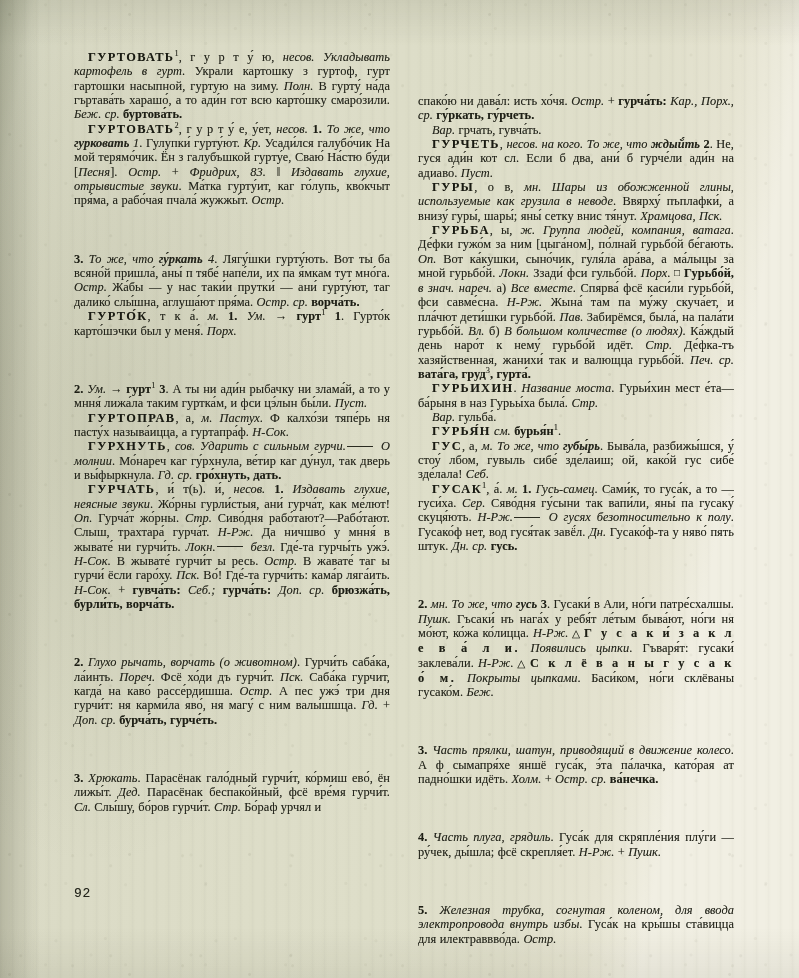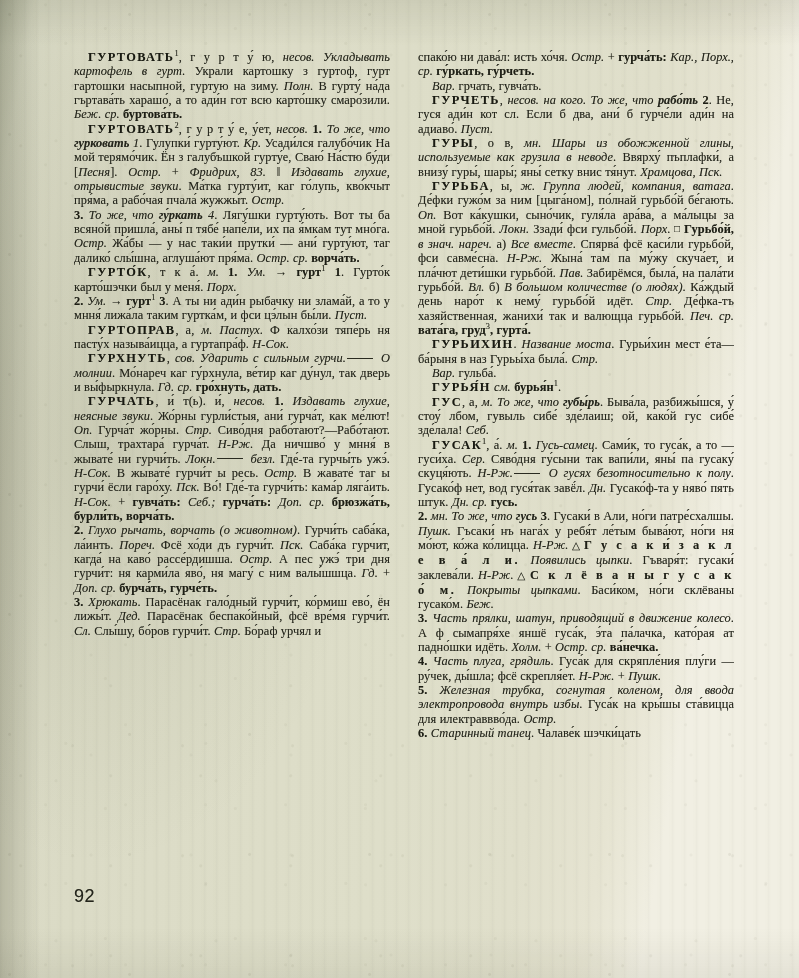--- a/index.html
+++ b/index.html
@@ -77,21 +77,21 @@
     text-align:justify;
     text-justify:inter-word;
     margin:0 0 0 0;
     text-indent:14px;
     hyphens:manual;
     word-spacing:.2px;
     letter-spacing:.05px;
     font-family:"Liberation Serif", serif;
     text-shadow:0 0 .6px rgba(40,42,30,.38);
   }
-  .entry.cont{text-indent:0;}
+  .entry.cont{text-indent:0;margin-top:44px;}
   .hw{
     font-weight:bold;
     letter-spacing:1.35px;
     color:#191a12;
   }
   .b{font-weight:bold;color:#1d1e15;}
   .i{font-style:italic;}
   .bi{font-weight:bold;font-style:italic;}
   .sp{letter-spacing:2.6px;}
   .sup{font-size:8.4px;vertical-align:super;line-height:0;}
@@ -101,22 +101,22 @@
     border-top:1.4px solid #2a2b20;
     vertical-align:.28em;
     margin:0 3px 0 1px;
   }
   .sq{font-size:10px;vertical-align:.06em;letter-spacing:0;}
   .tri{font-size:10.5px;vertical-align:.02em;letter-spacing:0;}
 
   #pageno{
     position:absolute;
     left:74px; top:886px;
-    font-size:18px;
-    font-family:Liberation Sans, sans-serif;
+    font-size:13px;
+    font-family:Liberation Mono, monospace;
     color:#23241b;
     font-weight:normal;
     letter-spacing:.6px;
     z-index:4;
     text-shadow:0 0 .6px rgba(40,42,30,.4);
   }
 </style>
 </head>
 <body>
 
@@ -131,21 +131,21 @@
         <p class="entry cont"><span class="b">2. </span><span class="i">Ум.</span><span> → </span><span class="b">гурт</span><span class="sup">1</span><span class="b"> 3</span><span>. А ты ни ади́н рыбачку ни злама́й, а то у мння́ лижа́ла таким гуртка́м, и фси цэ́лын бы́ли. </span><span class="i">Пуст.</span></p>
         <p class="entry"><span class="hw">ГУРТОПРАВ</span><span>, а, </span><span class="i">м. Пастух</span><span>. Ф калхо́зи тяпе́рь ня пасту́х называ́ицца, а гуртапра́ф. </span><span class="i">Н-Сок.</span></p>
         <p class="entry"><span class="hw">ГУРХНУТЬ</span><span>, </span><span class="i">сов. Ударить с сильным гурчи.</span><span class="rule"></span><span class="i"> О молнии</span><span>. Мо́нареч каг гу́рхнула, ве́тир каг ду́нул, так дверь и вы́фыркнула. </span><span class="i">Гд. ср.</span><span class="b"> гро́хнуть, дать.</span></p>
         <p class="entry"><span class="hw">ГУРЧАТЬ</span><span>, и́ т(ь). и́, </span><span class="i">несов.</span><span class="b"> 1. </span><span class="i">Издавать глухие, неясные звуки</span><span>. Жо́рны гурли́стыя, ани́ гурча́т, как ме́лют! </span><span class="i">Оп.</span><span> Гурча́т жо́рны. </span><span class="i">Стр.</span><span> Сиво́дня рабо́тают?—Рабо́тают. Слыш, трахтара́ гурча́т. </span><span class="i">Н-Рж.</span><span> Да ничшво́ у мння́ в жывате́ ни гурчи́ть. </span><span class="i">Локн.</span><span class="rule"></span><span class="i"> безл.</span><span> Где́-та гурчы́ть ужэ́. </span><span class="i">Н-Сок.</span><span> В жывате́ гурчи́т ы ресь. </span><span class="i">Остр.</span><span> В жавате́ таг ы гурчи́ ёсли гаро́ху. </span><span class="i">Пск.</span><span> Во́! Где́-та гурчи́ть: кама́р ляга́ить. </span><span class="i">Н-Сок.</span><span> + </span><span class="b">гувча́ть:</span><span class="i"> Себ.;</span><span class="b"> гурча́ть:</span><span class="i"> Доп. ср.</span><span class="b"> брюзжа́ть, бурли́ть, ворча́ть.</span></p>
         <p class="entry cont"><span class="b">2. </span><span class="i">Глухо рычать, ворчать (о животном)</span><span>. Гурчи́ть саба́ка, ла́инть. </span><span class="i">Пореч.</span><span> Фсё хо́ди дъ гурчи́т. </span><span class="i">Пск.</span><span> Саба́ка гурчит, кагда́ на каво́ рассе́рдишша. </span><span class="i">Остр.</span><span> А пес ужэ́ три дня гурчи́т: ня карми́ла яво́, ня магу́ с ним валы́шшца. </span><span class="i">Гд.</span><span> + </span><span class="i">Доп. ср.</span><span class="b"> бурча́ть, гурче́ть.</span></p>
         <p class="entry cont"><span class="b">3. </span><span class="i">Хрюкать</span><span>. Парасёнак гало́дный гурчи́т, ко́рмиш ево́, ён лижы́т. </span><span class="i">Дед.</span><span> Парасёнак беспако́йный, фсё вре́мя гурчи́т. </span><span class="i">Сл.</span><span> Слы́шу, бо́ров гурчи́т. </span><span class="i">Стр.</span><span> Бо́раф урчял и</span></p>
       </div>
     <div class="col" id="col-right">
         <p class="entry cont"><span>спако́ю ни дава́л: исть хо́чя. </span><span class="i">Остр.</span><span> + </span><span class="b">гурча́ть:</span><span class="i"> Кар., Порх., ср.</span><span class="b"> гу́ркать, гу́рчеть.</span></p>
         <p class="entry"><span class="i">Вар.</span><span> грчать, гувча́ть.</span></p>
-        <p class="entry"><span class="hw">ГУРЧЕТЬ</span><span>, </span><span class="i">несов. на кого. То же, что </span><span class="bi">рабо́ть</span><span class="b"> 2</span><span>. Не, гуся ади́н кот сл. Если б два, ани́ б гурче́ли ади́н на адиаво́. </span><span class="i">Пуст.</span></p>
+        <p class="entry"><span class="hw">ГУРЧЕТЬ</span><span>, </span><span class="i">несов. на кого. То же, что </span><span class="bi">ждый́ть</span><span class="b"> 2</span><span>. Не, гуся ади́н кот сл. Если б два, ани́ б гурче́ли ади́н на адиаво́. </span><span class="i">Пуст.</span></p>
         <p class="entry"><span class="hw">ГУРЫ</span><span>, о в, </span><span class="i">мн. Шары из обожженной глины, используемые как грузила в неводе</span><span>. Ввярху́ пъплафки́, а внизу́ гуры́, шары́; яны́ сетку внис тя́нут. </span><span class="i">Храмцова, Пск.</span></p>
         <p class="entry"><span class="hw">ГУРЬБА</span><span>, ы, </span><span class="i">ж. Группа людей, компания, ватага</span><span>. Де́фки гужо́м за ним [цыга́ном], по́лнай гурьбо́й бе́гають. </span><span class="i">Оп.</span><span> Вот ка́кушки, сыно́чик, гуля́ла ара́ва, а ма́лыцы за мной гурьбо́й. </span><span class="i">Локн.</span><span> Ззади́ фси гульбо́й. </span><span class="i">Порх.</span><span class="sq"> □ </span><span class="b">Гурьбо́й,</span><span class="i"> в знач. нареч.</span><span> а) </span><span class="i">Все вместе</span><span>. Спярва́ фсё каси́ли гурьбо́й, фси савме́сна. </span><span class="i">Н-Рж.</span><span> Жына́ там па му́жу скуча́ет, и пла́чют дети́шки гурьбо́й. </span><span class="i">Пав.</span><span> Забирёмся, была́, на пала́ти гурьбо́й. </span><span class="i">Вл.</span><span> б) </span><span class="i">В большом количестве (о людях)</span><span>. Ка́ждый день наро́т к нему́ гурьбо́й идёт. </span><span class="i">Стр.</span><span> Де́фка-тъ хазяйственная, жанихи́ так и валющца гурьбо́й. </span><span class="i">Печ. ср.</span><span class="b"> вата́га, груд</span><span class="sup">3</span><span class="b">, гурта́.</span></p>
         <p class="entry"><span class="hw">ГУРЬИХИН</span><span>. </span><span class="i">Название моста</span><span>. Гурьи́хин мест е́та—ба́рыня в наз Гурьы́ха была́. </span><span class="i">Стр.</span></p>
         <p class="entry"><span class="i">Вар.</span><span> гульба́.</span></p>
         <p class="entry"><span class="hw">ГУРЬЯ́Н</span><span class="i"> см.</span><span class="b"> бурья́н</span><span class="sup">1</span><span>.</span></p>
         <p class="entry"><span class="hw">ГУС</span><span>, а, </span><span class="i">м. То же, что </span><span class="bi">губы́рь</span><span>. Быва́ла, разбижы́шся, у́ стоу́ лбом, гувыль сибе́ зде́лаиш; ой, како́й гус сибе́ зде́лала! </span><span class="i">Себ.</span></p>
         <p class="entry"><span class="hw">ГУСАК</span><span class="sup">1</span><span>, а́. </span><span class="i">м.</span><span class="b"> 1. </span><span class="i">Гусь-самец</span><span>. Сами́к, то гуса́к, а то — гуси́ха. </span><span class="i">Сер.</span><span> Сяво́дня гу́сыни так вапи́ли, яны́ па гусаку́ скуця́ють. </span><span class="i">Н-Рж.</span><span class="rule"></span><span class="i"> О гусях безотносительно к полу</span><span>. Гусако́ф нет, вод гуся́так завё́л. </span><span class="i">Дн.</span><span> Гусако́ф-та у няво́ пять штук. </span><span class="i">Дн. ср.</span><span class="b"> гусь.</span></p>
         <p class="entry cont"><span class="b">2. </span><span class="i">мн. То же, что </span><span class="bi">гусь</span><span class="b"> 3</span><span>. Гусаки́ в Али, но́ги патре́схалшы. </span><span class="i">Пушк.</span><span> Гъсаки́ нъ нага́х у ребя́т ле́тым быва́ют, но́ги ня мо́ют, ко́жа ко́лицца. </span><span class="i">Н-Рж.</span><span class="tri"> △ </span><span class="b sp">Г у с а к и́  з а к л е в а́ л и.</span><span class="i"> Появились цыпки</span><span>. Гъваря́т: гусаки́ заклева́ли. </span><span class="i">Н-Рж.</span><span class="tri"> △ </span><span class="b sp">С к л ё в а н ы  г у с а к о́ м.</span><span class="i"> Покрыты цыпками</span><span>. Баси́ком, но́ги склёваны гусако́м. </span><span class="i">Беж.</span></p>
         <p class="entry cont"><span class="b">3. </span><span class="i">Часть прялки, шатун, приводящий в движение колесо</span><span>. А ф сымапря́хе яншё гуса́к, э́та па́лачка, като́рая ат падно́шки идёть. </span><span class="i">Холм.</span><span> + </span><span class="i">Остр. ср.</span><span class="b"> ва́нечка.</span></p>
         <p class="entry cont"><span class="b">4. </span><span class="i">Часть плуга, грядиль</span><span>. Гуса́к для скряпле́ния плу́ги — ру́чек, ды́шла; фсё скрепля́ет. </span><span class="i">Н-Рж.</span><span> + </span><span class="i">Пушк.</span></p>

